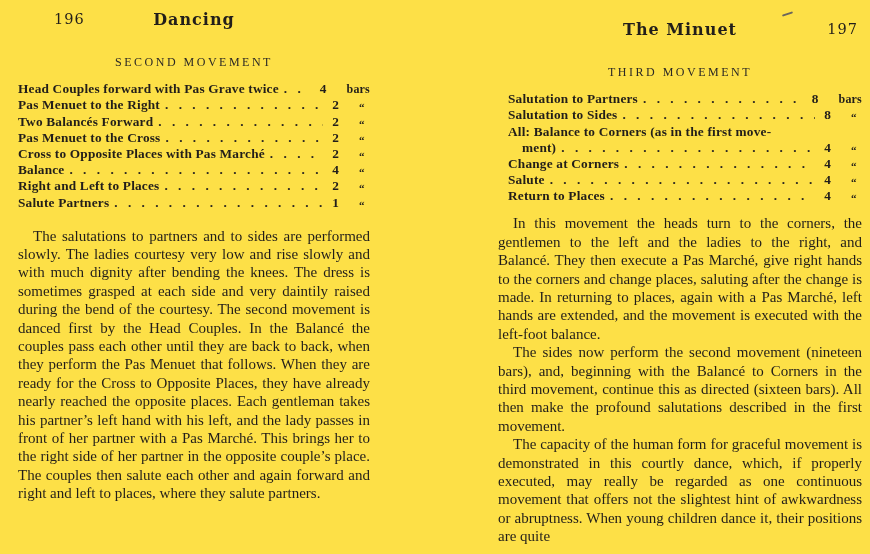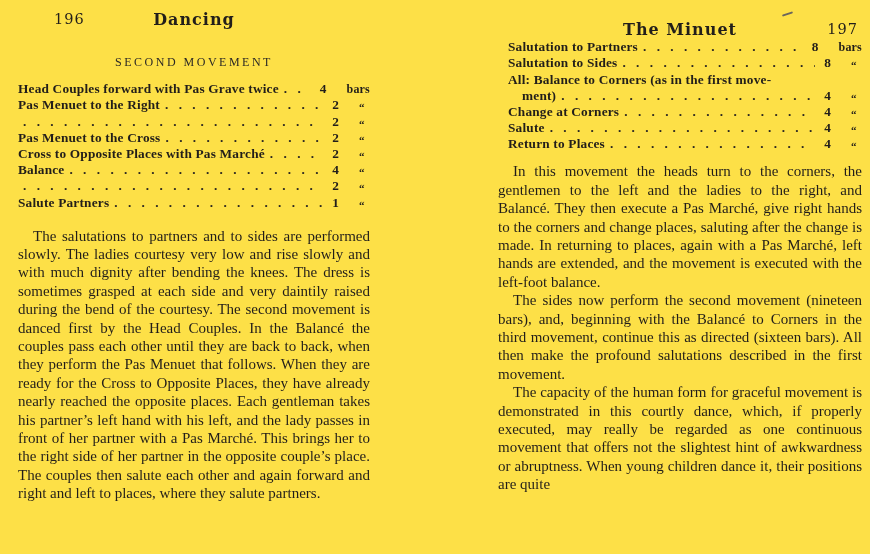--- a/index.html
+++ b/index.html
@@ -98,20 +98,21 @@
         <span class="tval">4</span>
         <span class="tunit">bars</span>
       </div>
       <div class="trow">
         <span class="tlabel">Pas Menuet to the Right</span>
         <span class="leader"></span>
         <span class="tval">2</span>
         <span class="tunit ditto">“</span>
       </div>
       <div class="trow">
+        <span class="tlabel">Two Balancés Forward</span>
         <span class="leader"></span>
         <span class="tval">2</span>
         <span class="tunit ditto">“</span>
       </div>
       <div class="trow">
         <span class="tlabel">Pas Menuet to the Cross</span>
         <span class="leader"></span>
         <span class="tval">2</span>
         <span class="tunit ditto">“</span>
       </div>
@@ -121,20 +122,21 @@
         <span class="tval">2</span>
         <span class="tunit ditto">“</span>
       </div>
       <div class="trow">
         <span class="tlabel">Balance</span>
         <span class="leader"></span>
         <span class="tval">4</span>
         <span class="tunit ditto">“</span>
       </div>
       <div class="trow">
+        <span class="tlabel">Right and Left to Places</span>
         <span class="leader"></span>
         <span class="tval">2</span>
         <span class="tunit ditto">“</span>
       </div>
       <div class="trow">
         <span class="tlabel">Salute Partners</span>
         <span class="leader"></span>
         <span class="tval">1</span>
         <span class="tunit ditto">“</span>
       </div>
@@ -145,20 +147,21 @@
     </div>
   </div>
 
   <div class="page page-right">
     <div class="pagehead">
       <div class="scan-mark"></div>
       <div class="running-head">The Minuet</div>
       <span class="page-num">197</span>
     </div>
 
+    <div class="section-title">THIRD MOVEMENT</div>
 
     <div class="dance-table">
       <div class="trow">
         <span class="tlabel">Salutation to Partners</span>
         <span class="leader"></span>
         <span class="tval">8</span>
         <span class="tunit">bars</span>
       </div>
       <div class="trow">
         <span class="tlabel">Salutation to Sides</span>

